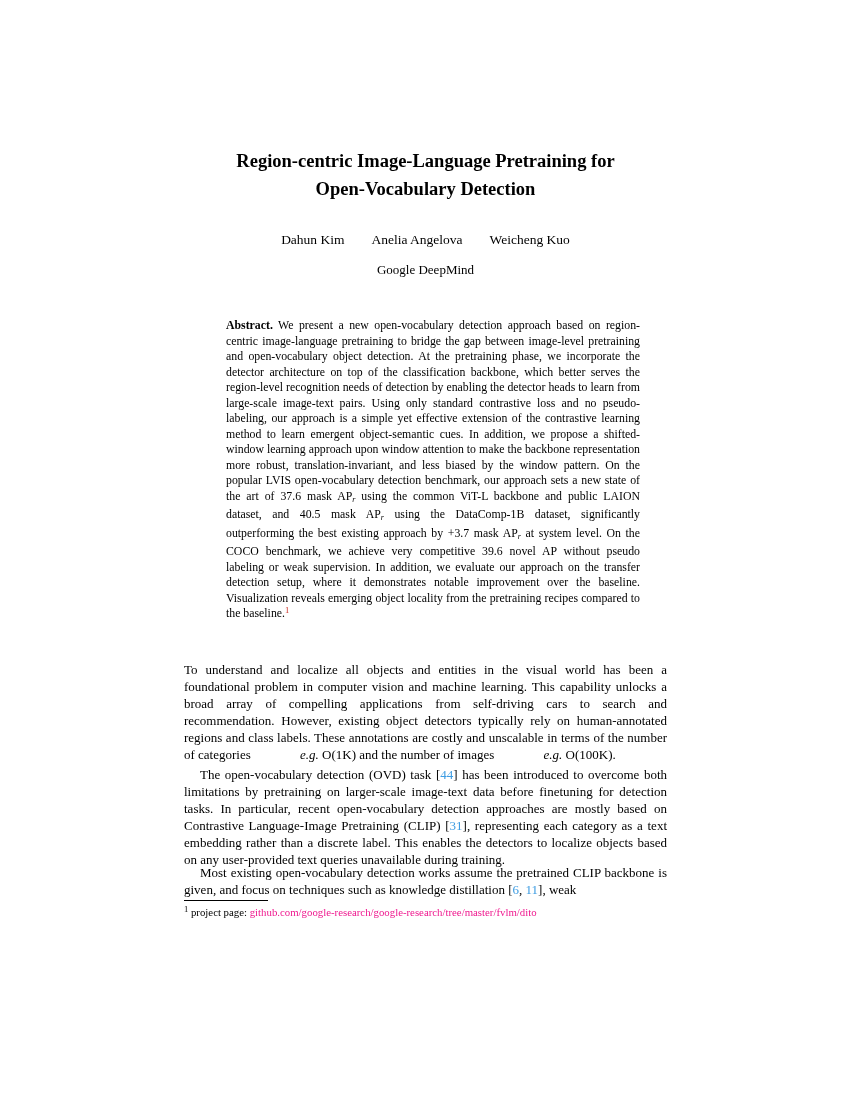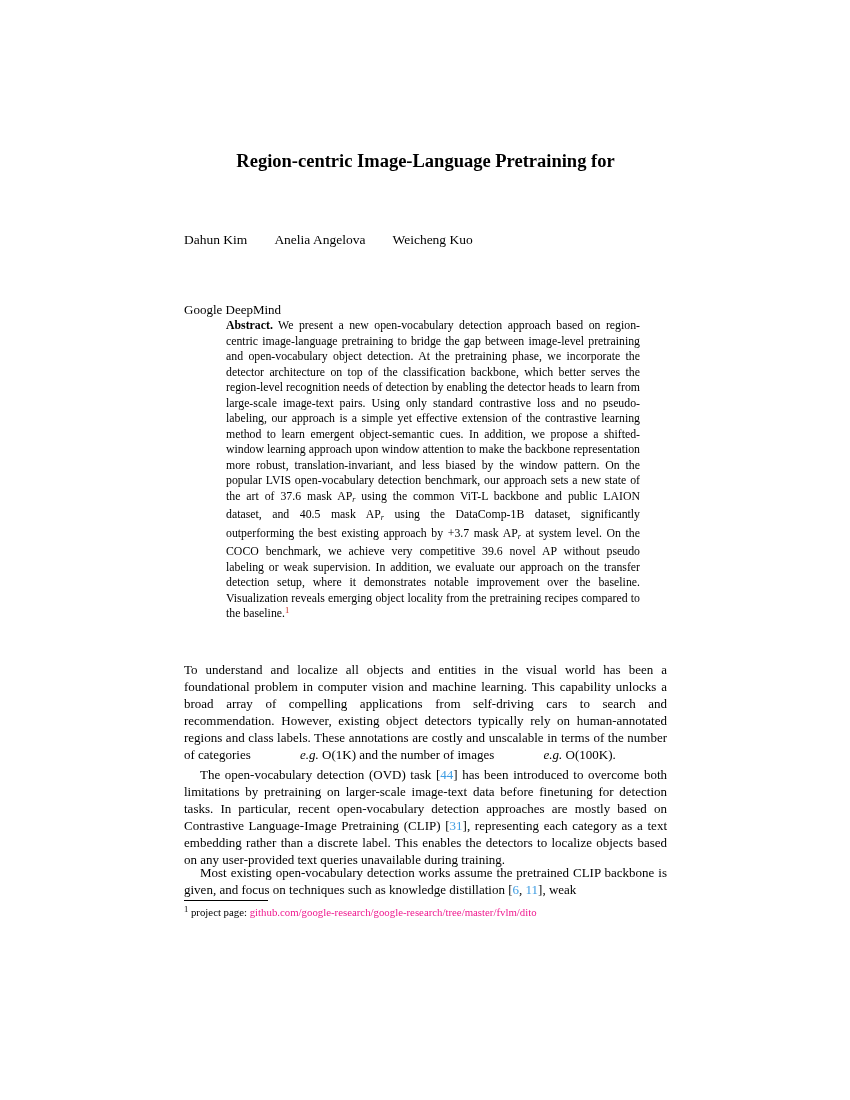--- a/index.html
+++ b/index.html
@@ -20,28 +20,28 @@
   .block { position:absolute; left:0; width:483px; }
 
   .title {
     top:147px;
     text-align:center;
     font-size:18.5px; font-weight:bold;
     line-height:28px;
   }
   .authors {
     top:232px;
+    text-align:center;
     font-size:13.5px;
   }
   .authors .author + .author { margin-left:27px; }
   .affiliation {
     top:262px;
-    text-align:left;
+    text-align:center;
     font-size:13px;
-    margin-top:40px;
   }
   .abstract {
     top:318px; left:42px; width:414px;
     font-size:11.8px; line-height:15.5px;
     text-align:justify;
   }
   .abstract .abs-label { font-weight:bold; }
   .sub-r {
     font-size:8px; font-style:italic;
     vertical-align:-2px;
@@ -78,20 +78,21 @@
   .fn-link { color:var(--link, #ef188e); }
 </style>
 </head>
 <body>
 
 <div class="page">
   <div class="content">
 
     <div class="block title">
       <div>Region-centric Image-Language Pretraining for</div>
+      <div>Open-Vocabulary Detection</div>
     </div>
 
     <div class="block authors">
       <span class="author">Dahun Kim</span><span class="author">Anelia Angelova</span><span class="author">Weicheng Kuo</span>
     </div>
 
     <div class="block affiliation">Google DeepMind</div>
 
     <div class="block abstract">
       <span class="abs-label">Abstract.</span><span> We present a new open-vocabulary detection approach based on region-centric image-language pretraining to bridge the gap between image-level pretraining and open-vocabulary object detection. At the pretraining phase, we incorporate the detector architecture on top of the classification backbone, which better serves the region-level recognition needs of detection by enabling the detector heads to learn from large-scale image-text pairs. Using only standard contrastive loss and no pseudo-labeling, our approach is a simple yet effective extension of the contrastive learning method to learn emergent object-semantic cues. In addition, we propose a shifted-window learning approach upon window attention to make the backbone representation more robust, translation-invariant, and less biased by the window pattern. On the popular LVIS open-vocabulary detection benchmark, our approach sets a new state of the art of 37.6 mask AP</span><span class="sub-r">r</span><span> using the common ViT-L backbone and public LAION dataset, and 40.5 mask AP</span><span class="sub-r">r</span><span> using the DataComp-1B dataset, significantly outperforming the best existing approach by +3.7 mask AP</span><span class="sub-r">r</span><span> at system level. On the COCO benchmark, we achieve very competitive 39.6 novel AP without pseudo labeling or weak supervision. In addition, we evaluate our approach on the transfer detection setup, where it demonstrates notable improvement over the baseline. Visualization reveals emerging object locality from the pretraining recipes compared to the baseline.</span><span class="fn-mark-sup">1</span>

